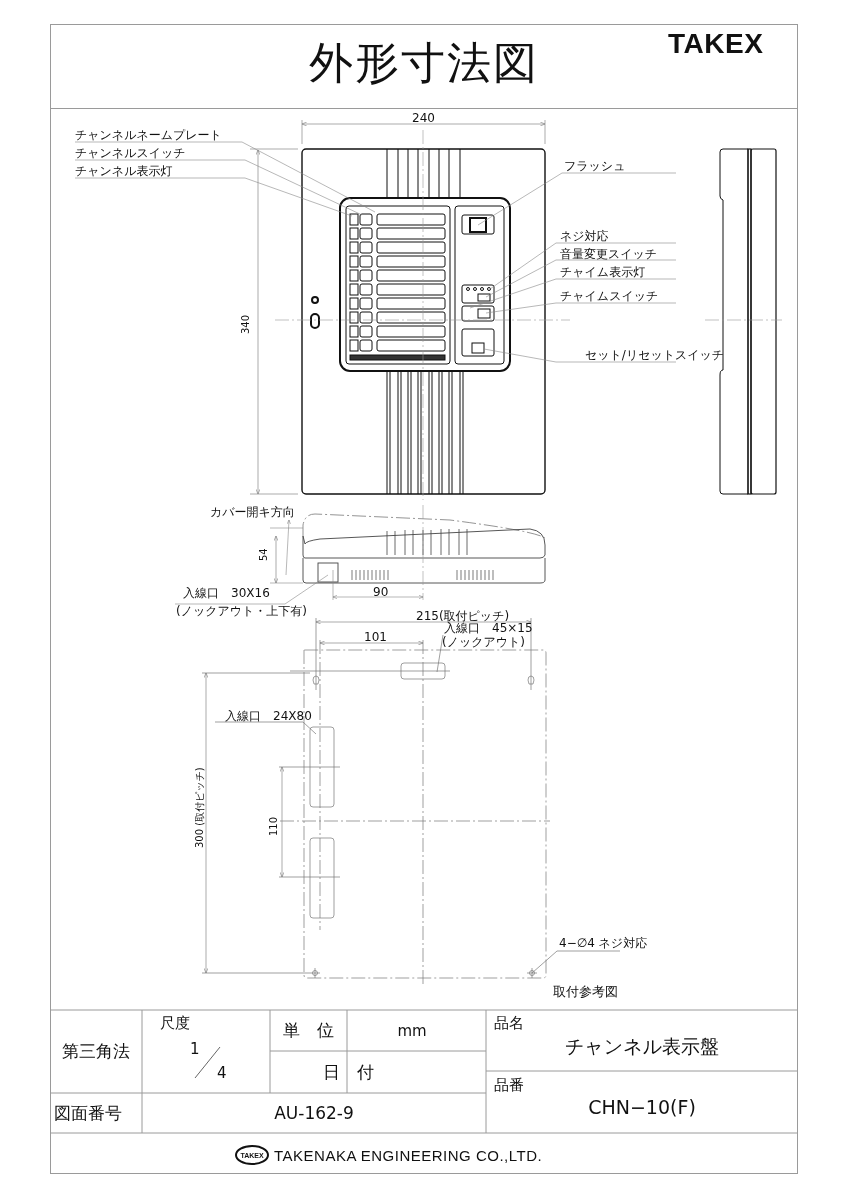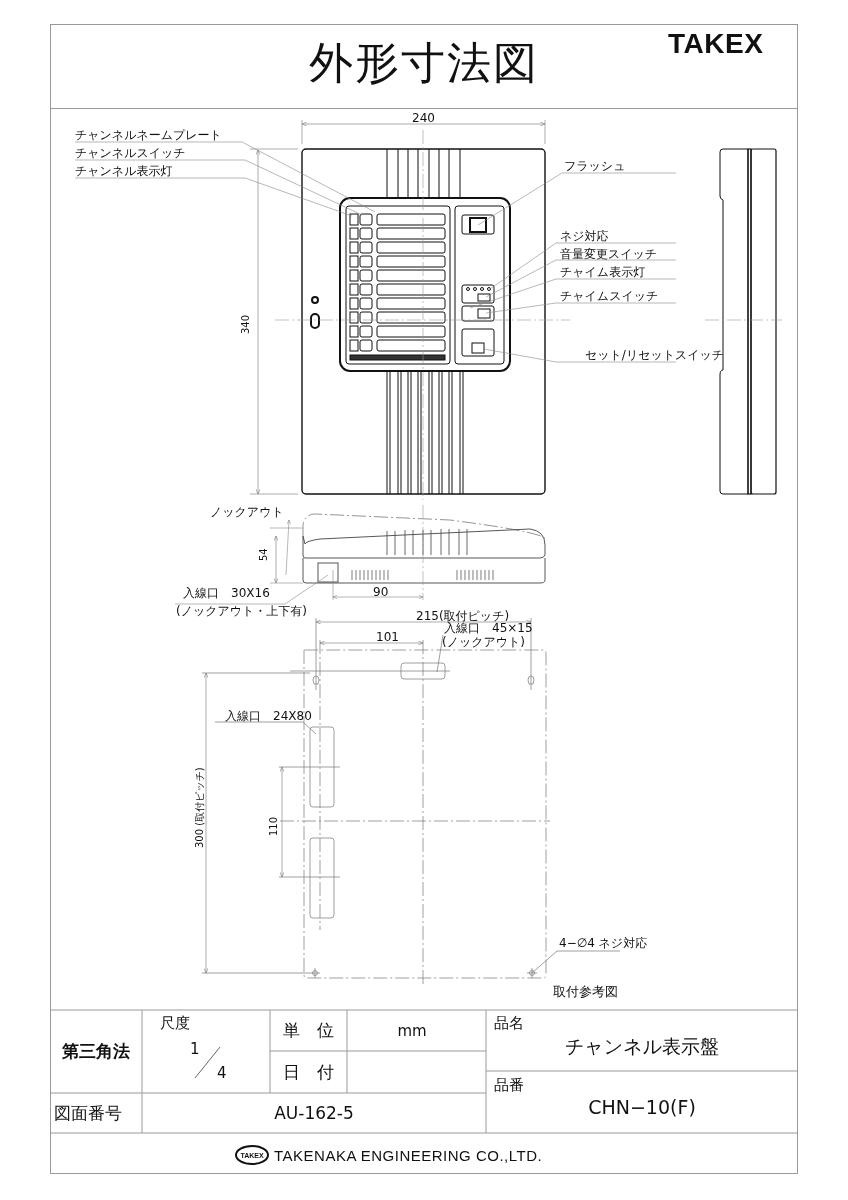--- a/index.html
+++ b/index.html
@@ -248,43 +248,43 @@
 <div class="lbl" style="left:75px;top:147px;">チャンネルスイッチ</div>
 <div class="lbl" style="left:75px;top:165px;">チャンネル表示灯</div>
 
 <div class="lbl" style="left:564px;top:160px;">フラッシュ</div>
 <div class="lbl" style="left:560px;top:230px;">ネジ対応</div>
 <div class="lbl" style="left:560px;top:248px;">音量変更スイッチ</div>
 <div class="lbl" style="left:560px;top:266px;">チャイム表示灯</div>
 <div class="lbl" style="left:560px;top:290px;">チャイムスイッチ</div>
 <div class="lbl" style="left:585px;top:349px;">セット/リセットスイッチ</div>
 
-<div class="lbl" style="left:210px;top:506px;">ノックアウト</div>
+<div class="lbl" style="left:210px;top:506px;">カバー開キ方向</div>
 <div class="lblv" style="left:258px;top:561px;">54</div>
 <div class="lbl" style="left:373px;top:586px;">90</div>
 <div class="lbl" style="left:183px;top:587px;text-align:center;">入線口　30X16</div>
 <div class="lbl" style="left:176px;top:605px;">(ノックアウト・上下有)</div>
 
 <div class="lbl" style="left:416px;top:610px;">215(取付ピッチ)</div>
-<div class="lbl" style="left:376px;top:631px;text-align:right;">101</div>
+<div class="lbl" style="left:364px;top:631px;text-align:right;">101</div>
 <div class="lbl" style="left:444px;top:622px;">入線口　45×15</div>
 <div class="lbl" style="left:442px;top:636px;">(ノックアウト)</div>
 <div class="lbl" style="left:225px;top:710px;">入線口　24X80</div>
 <div class="lblv" style="left:268px;top:836px;">110</div>
 <div class="lblv" style="left:193px;top:848px;">300 (取付ピッチ)</div>
 <div class="lbl" style="left:559px;top:937px;">4−∅4 ネジ対応</div>
 <div class="lbl" style="left:553px;top:984px;font-size:13px;line-height:16px;">取付参考図</div>
 
-<div class="cell" style="left:50px;top:1010px;width:92px;height:83px;font-weight:bold;">第三角法</div>
+<div class="cell" style="left:50px;top:1010px;width:92px;height:83px;">第三角法</div>
 <div class="cell small" style="left:160px;top:1014px;justify-content:flex-start;">尺度</div>
 <div class="cell small" style="left:190px;top:1040px;">1</div>
 <div class="cell small" style="left:217px;top:1064px;">4</div>
 <div class="cell" style="left:270px;top:1010px;width:77px;height:41px;">単　位</div>
 <div class="cell small" style="left:347px;top:1010px;width:130px;height:41px;">mm</div>
-<div class="cell" style="left:270px;top:1051px;width:77px;height:42px;">日　付</div>
+<div class="cell" style="left:270px;top:1051px;width:77px;height:42px;padding-left:40px;">日　付</div>
 <div class="cell small" style="left:347px;top:1051px;width:139px;height:42px;"></div>
 <div class="cell" style="left:42px;top:1093px;width:92px;height:40px;">図面番号</div>
-<div class="cell" style="left:142px;top:1093px;width:344px;height:40px;">AU-162-5</div>
+<div class="cell" style="left:142px;top:1093px;width:344px;height:40px;">AU-162-9</div>
 <div class="cell small" style="left:494px;top:1014px;">品名</div>
 <div class="cell" style="left:486px;top:1030px;width:312px;height:34px;font-size:19px;text-align:center;">チャンネル表示盤</div>
 <div class="cell small" style="left:494px;top:1076px;">品番</div>
 <div class="cell" style="left:486px;top:1090px;width:312px;height:34px;font-size:19px;">CHN−10(F)</div>
 <div class="cell" style="left:274px;top:1143px;height:24px;font-size:15px;font-family:'Liberation Sans',sans-serif;letter-spacing:0.5px;">TAKENAKA ENGINEERING CO.,LTD.</div>
 
 </body></html>

